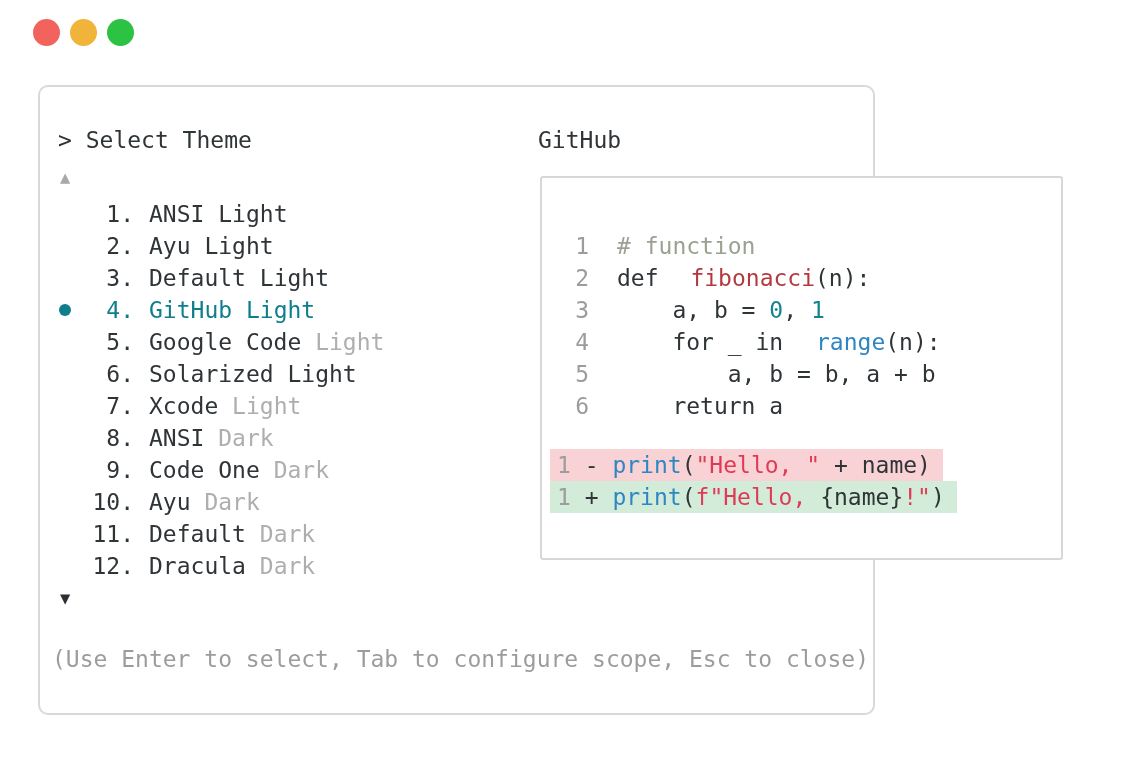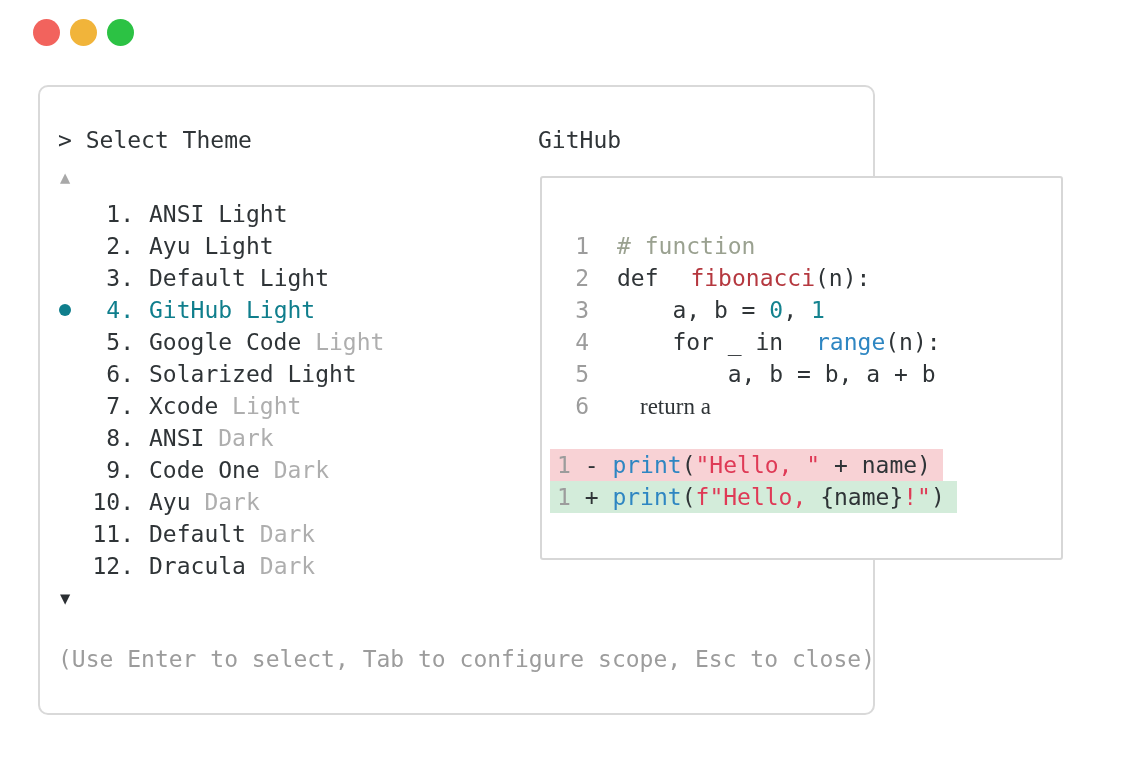--- a/index.html
+++ b/index.html
@@ -37,21 +37,21 @@
   }
   .num{width:52px;text-align:right;flex:none;}
   .tlabel{margin-left:15px;white-space:pre;}
   .suffix{white-space:pre;text-align:right;}
   .suffix.muted{color:var(--muted);}
   .theme-row.selected .num,
   .theme-row.selected .tlabel,
   .theme-row.selected .suffix,
   .theme-row.selected .suffix.muted{color:var(--teal);}
 
-  .footer{position:absolute;left:18px;top:556px;color:var(--gray);white-space:pre;}
+  .footer{position:absolute;left:12px;top:556px;color:var(--gray);white-space:pre;}
 
   .preview-title{position:absolute;left:498px;top:37px;color:var(--fg);}
   .preview-box{
     position:absolute;left:500px;top:89px;width:523px;height:384px;
     border:2px solid var(--box_border);border-radius:3px;
     box-sizing:border-box;background:#fff;
     padding-top:52px;overflow:hidden;
   }
   .code-line{display:flex;height:32px;}
   .ln{width:14px;margin-left:33px;text-align:right;color:var(--gray);flex:none;}
@@ -169,21 +169,21 @@
         <div class="code-line">
           <span class="ln">4</span>
           <span class="code-text"><span class="tok" style="color: var(--fg);">    for _ in </span><span class="tok" style="color: var(--blue); margin-left: 19px;">range</span><span class="tok" style="color: var(--fg);">(n):</span></span>
         </div>
         <div class="code-line">
           <span class="ln">5</span>
           <span class="code-text"><span class="tok" style="color: var(--fg);">        a, b = b, a + b</span></span>
         </div>
         <div class="code-line">
           <span class="ln">6</span>
-          <span class="code-text"><span class="tok" style="color: var(--fg); font-family: Liberation Serif, serif;">    return a</span></span>
+          <span class="code-text"><span class="tok" style="color: var(--fg);">    return a</span></span>
         </div>
       </div>
     <div class="diff-spacer"></div>
     <div id="diff-lines">
         <div class="diff-line" style="background: var(--diff_removed_bg);"><span class="tok" style="color: var(--gray);">1</span><span class="tok" style="color: var(--fg);"> - </span><span class="tok" style="color: var(--blue);">print</span><span class="tok" style="color: var(--fg);">(</span><span class="tok" style="color: var(--string);">"Hello, "</span><span class="tok" style="color: var(--fg);"> + name)</span></div>
         <div class="diff-line" style="background: var(--diff_added_bg);"><span class="tok" style="color: var(--gray);">1</span><span class="tok" style="color: var(--fg);"> + </span><span class="tok" style="color: var(--blue);">print</span><span class="tok" style="color: var(--fg);">(</span><span class="tok" style="color: var(--string);">f</span><span class="tok" style="color: var(--string);">"Hello, </span><span class="tok" style="color: var(--fg);">{name}</span><span class="tok" style="color: var(--string);">!"</span><span class="tok" style="color: var(--fg);">)</span></div>
       </div>
   </div>
 </div>
 

